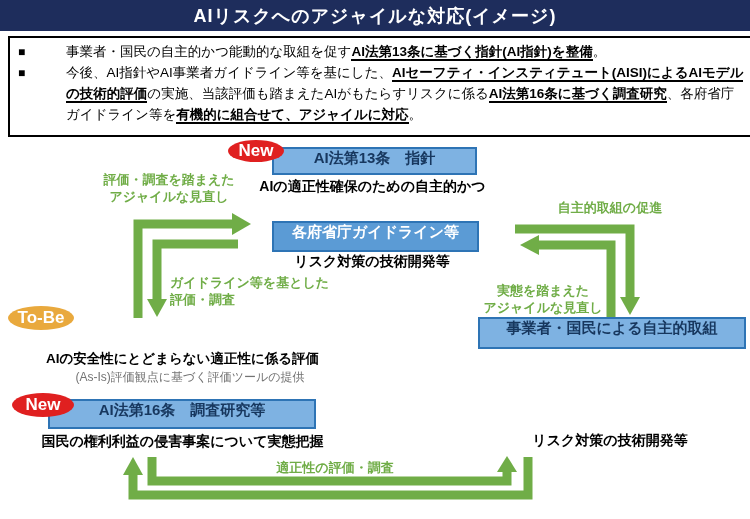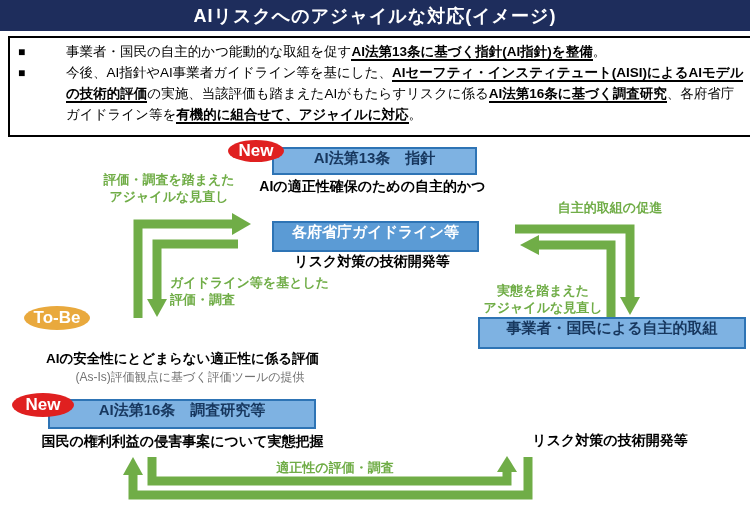--- a/index.html
+++ b/index.html
@@ -83,21 +83,21 @@
 
     <g>
       <path class="ar" d="M528,457 L528,495 L133,495 L133,474"></path>
       <polygon class="ah" points="123,475 143,475 133,457"></polygon>
     </g>
   </svg>
 
   <div class="abs badge red" style="left:228px;top:140px;width:56px;height:22px;">
       <span>New</span>
     </div>
-  <div class="abs badge orange" style="left:24px;top:306px;width:66px;height:24px;text-align:right;">
+  <div class="abs badge orange" style="left:8px;top:306px;width:66px;height:24px;text-align:right;">
       <span>To-Be</span>
     </div>
   <div class="abs badge red" style="left:12px;top:393px;width:62px;height:24px;">
       <span>New</span>
     </div>
 
   <div class="abs bbox" style="left:272px;top:147px;width:201px;height:24px;">
       <span>AI法第13条　指針</span>
     </div>
   <div class="abs lblack" style="left:245px;top:177px;width:255px;">

